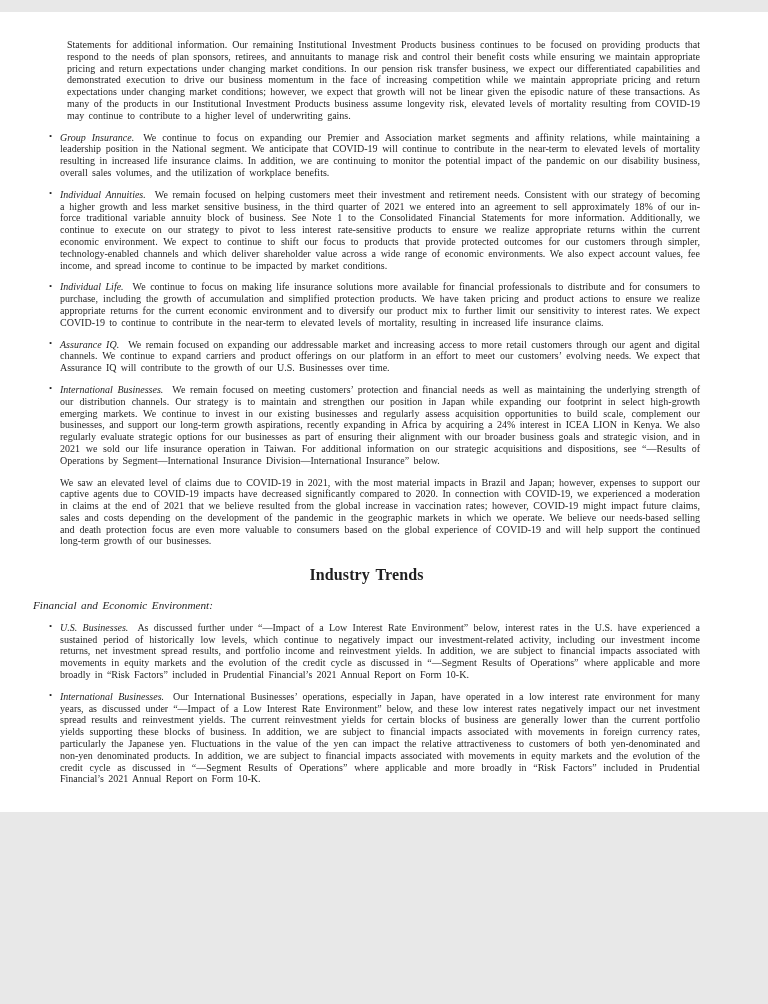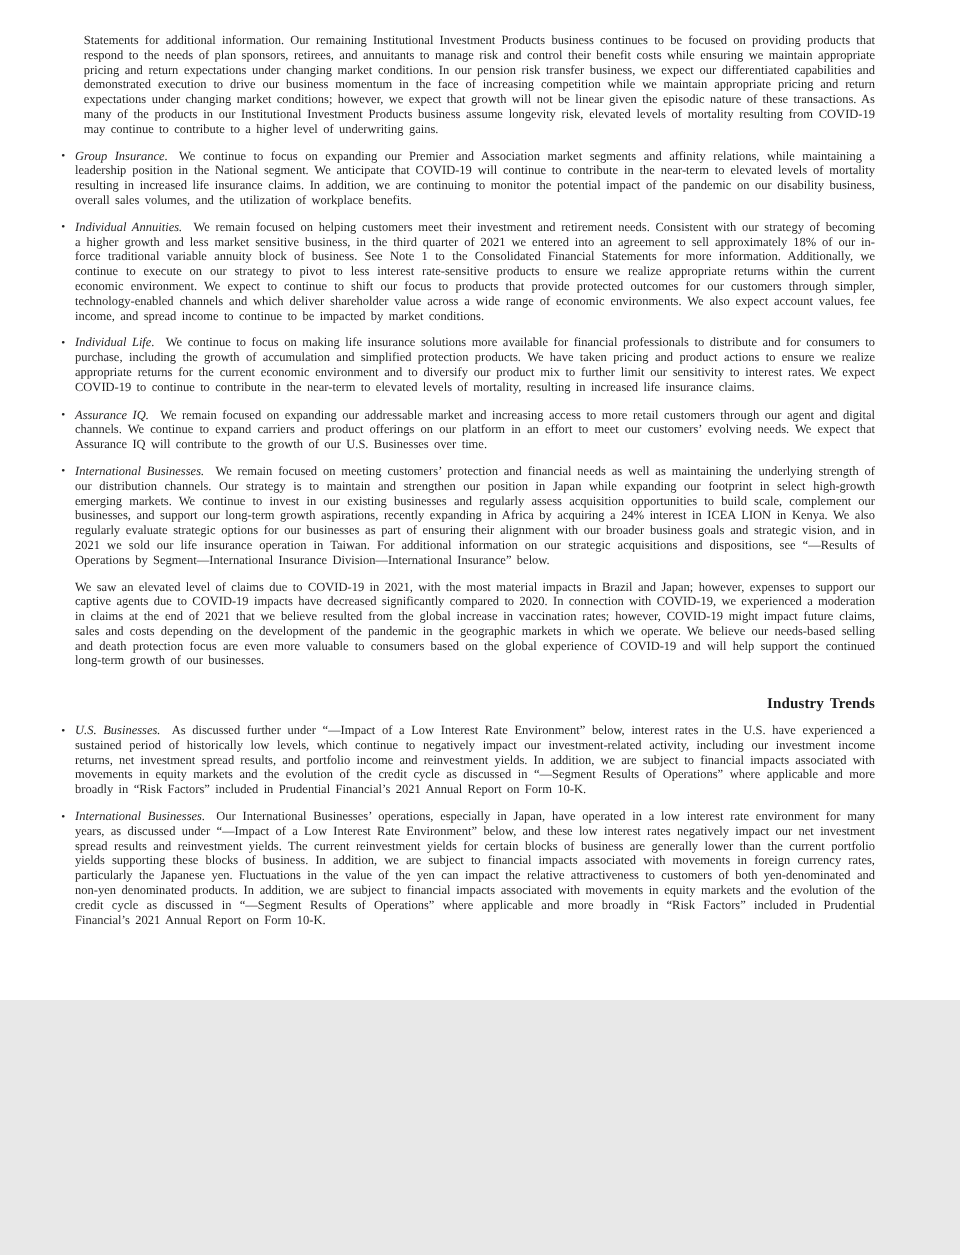--- a/index.html
+++ b/index.html
@@ -3,21 +3,21 @@
 <meta charset="utf-8">
 <style>
   html,body { margin:0; padding:0; background:#e8e8e8; }
   .page {
     position:relative;
     width:768px; height:800px;
     background:#ffffff;
     overflow:hidden;
     font-family:"Liberation Serif", serif;
     color:#1f1f1f;
-    margin:0 auto;
+    margin:12px auto;
   }
   .content {
     position:absolute;
     left:33px; top:27px;
     width:667px;
     font-size:10px;
     line-height:11.8px;
     text-align:justify;
     word-spacing:1.8px;
   }
@@ -27,24 +27,24 @@
     position:relative;
     margin:10px 0 0 27px;
   }
   .bullet .marker {
     position:absolute;
     left:-11px; top:-0.5px;
     font-size:9px;
   }
   .term { font-style:italic; margin-right:9px; }
   .section-heading {
-    font-size:12px;
+    font-size:16px;
     font-weight:bold;
     margin:22px 0 0 0;
-    text-align:right;
+    text-align:center;
     letter-spacing:0.1px;
   }
   .it-para { margin:7px 0 0 0; text-indent:19px; }
   .sub-heading {
     font-style:italic;
     font-weight:normal;
     font-size:11.2px;
     margin:19px 0 0 0;
     text-align:left;
   }
@@ -89,20 +89,21 @@
     <div class="bullet">
       <span class="marker">•</span>
       <em class="term">International Businesses.</em><span>We remain focused on meeting customers’ protection and financial needs as well as maintaining the underlying strength of our distribution channels. Our strategy is to maintain and strengthen our position in Japan while expanding our footprint in select high-growth emerging markets. We continue to invest in our existing businesses and regularly assess acquisition opportunities to build scale, complement our businesses, and support our long-term growth aspirations, recently expanding in Africa by acquiring a 24% interest in ICEA LION in Kenya. We also regularly evaluate strategic options for our businesses as part of ensuring their alignment with our broader business goals and strategic vision, and in 2021 we sold our life insurance operation in Taiwan. For additional information on our strategic acquisitions and dispositions, see “—Results of Operations by Segment—International Insurance Division—International Insurance” below.</span>
     </div>
 
     <p class="covid-para">We saw an elevated level of claims due to COVID-19 in 2021, with the most material impacts in Brazil and Japan; however, expenses to support our captive agents due to COVID-19 impacts have decreased significantly compared to 2020. In connection with COVID-19, we experienced a moderation in claims at the end of 2021 that we believe resulted from the global increase in vaccination rates; however, COVID-19 might impact future claims, sales and costs depending on the development of the pandemic in the geographic markets in which we operate. We believe our needs-based selling and death protection focus are even more valuable to consumers based on the global experience of COVID-19 and will help support the continued long-term growth of our businesses.</p>
 
     <h2 class="section-heading">Industry Trends</h2>
 
 
+    <h3 class="sub-heading">Financial and Economic Environment:</h3>
 
     <div class="bullet">
       <span class="marker">•</span>
       <em class="term">U.S. Businesses.</em><span>As discussed further under “—Impact of a Low Interest Rate Environment” below, interest rates in the U.S. have experienced a sustained period of historically low levels, which continue to negatively impact our investment-related activity, including our investment income returns, net investment spread results, and portfolio income and reinvestment yields. In addition, we are subject to financial impacts associated with movements in equity markets and the evolution of the credit cycle as discussed in “—Segment Results of Operations” where applicable and more broadly in “Risk Factors” included in Prudential Financial’s 2021 Annual Report on Form 10-K.</span>
     </div>
 
     <div class="bullet">
       <span class="marker">•</span>
       <em class="term">International Businesses.</em><span>Our International Businesses’ operations, especially in Japan, have operated in a low interest rate environment for many years, as discussed under “—Impact of a Low Interest Rate Environment” below, and these low interest rates negatively impact our net investment spread results and reinvestment yields. The current reinvestment yields for certain blocks of business are generally lower than the current portfolio yields supporting these blocks of business. In addition, we are subject to financial impacts associated with movements in foreign currency rates, particularly the Japanese yen. Fluctuations in the value of the yen can impact the relative attractiveness to customers of both yen-denominated and non-yen denominated products. In addition, we are subject to financial impacts associated with movements in equity markets and the evolution of the credit cycle as discussed in “—Segment Results of Operations” where applicable and more broadly in “Risk Factors” included in Prudential Financial’s 2021 Annual Report on Form 10-K.</span>
     </div>

